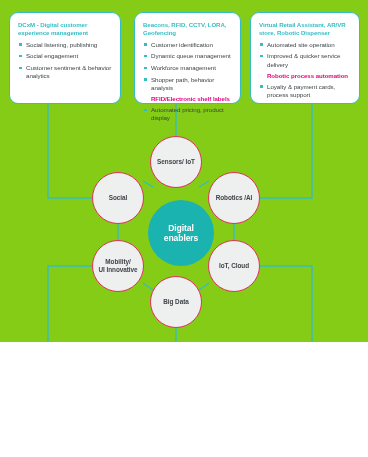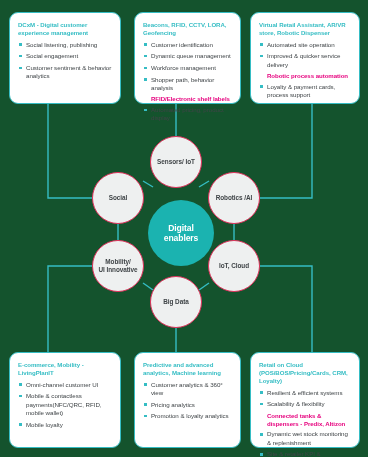--- a/index.html
+++ b/index.html
@@ -6,22 +6,22 @@
     margin: 0;
     padding: 0;
     background: #ffffff;
   }
   body {
     font-family: "Liberation Sans", sans-serif;
   }
   #page {
     position: relative;
     width: 368px;
-    height: 457px;
-    background: #14532d;
+    height: 342px;
+    background: #84cc16;
     overflow: hidden;
   }
 
   
   #connectors {
     position: absolute;
     left: 0; top: 0;
     width: 368px; height: 457px;
     pointer-events: none;
   }

